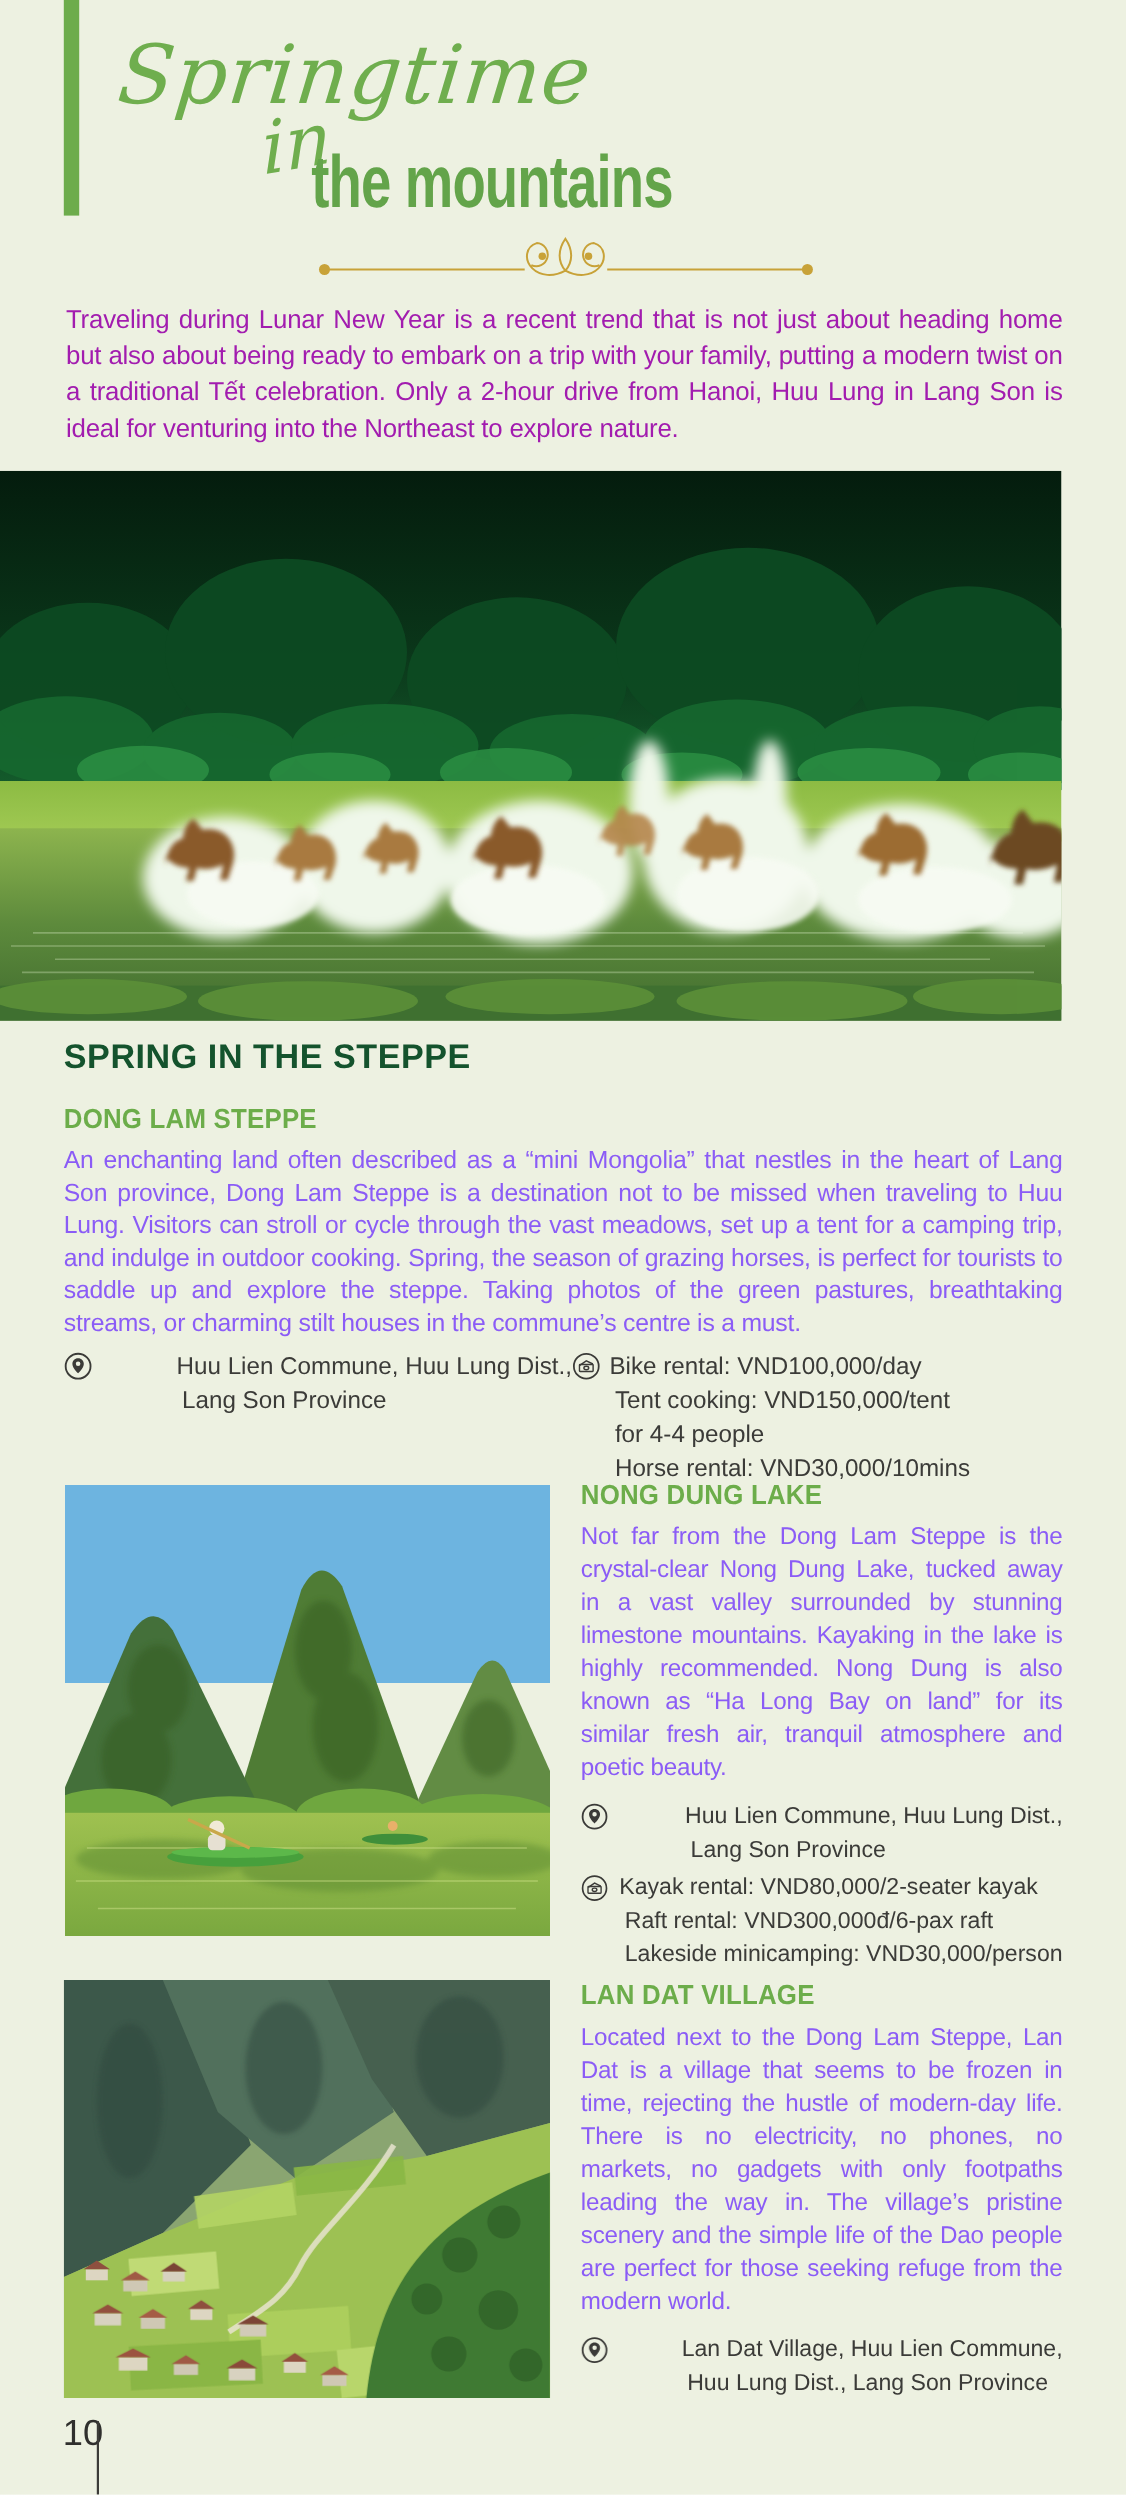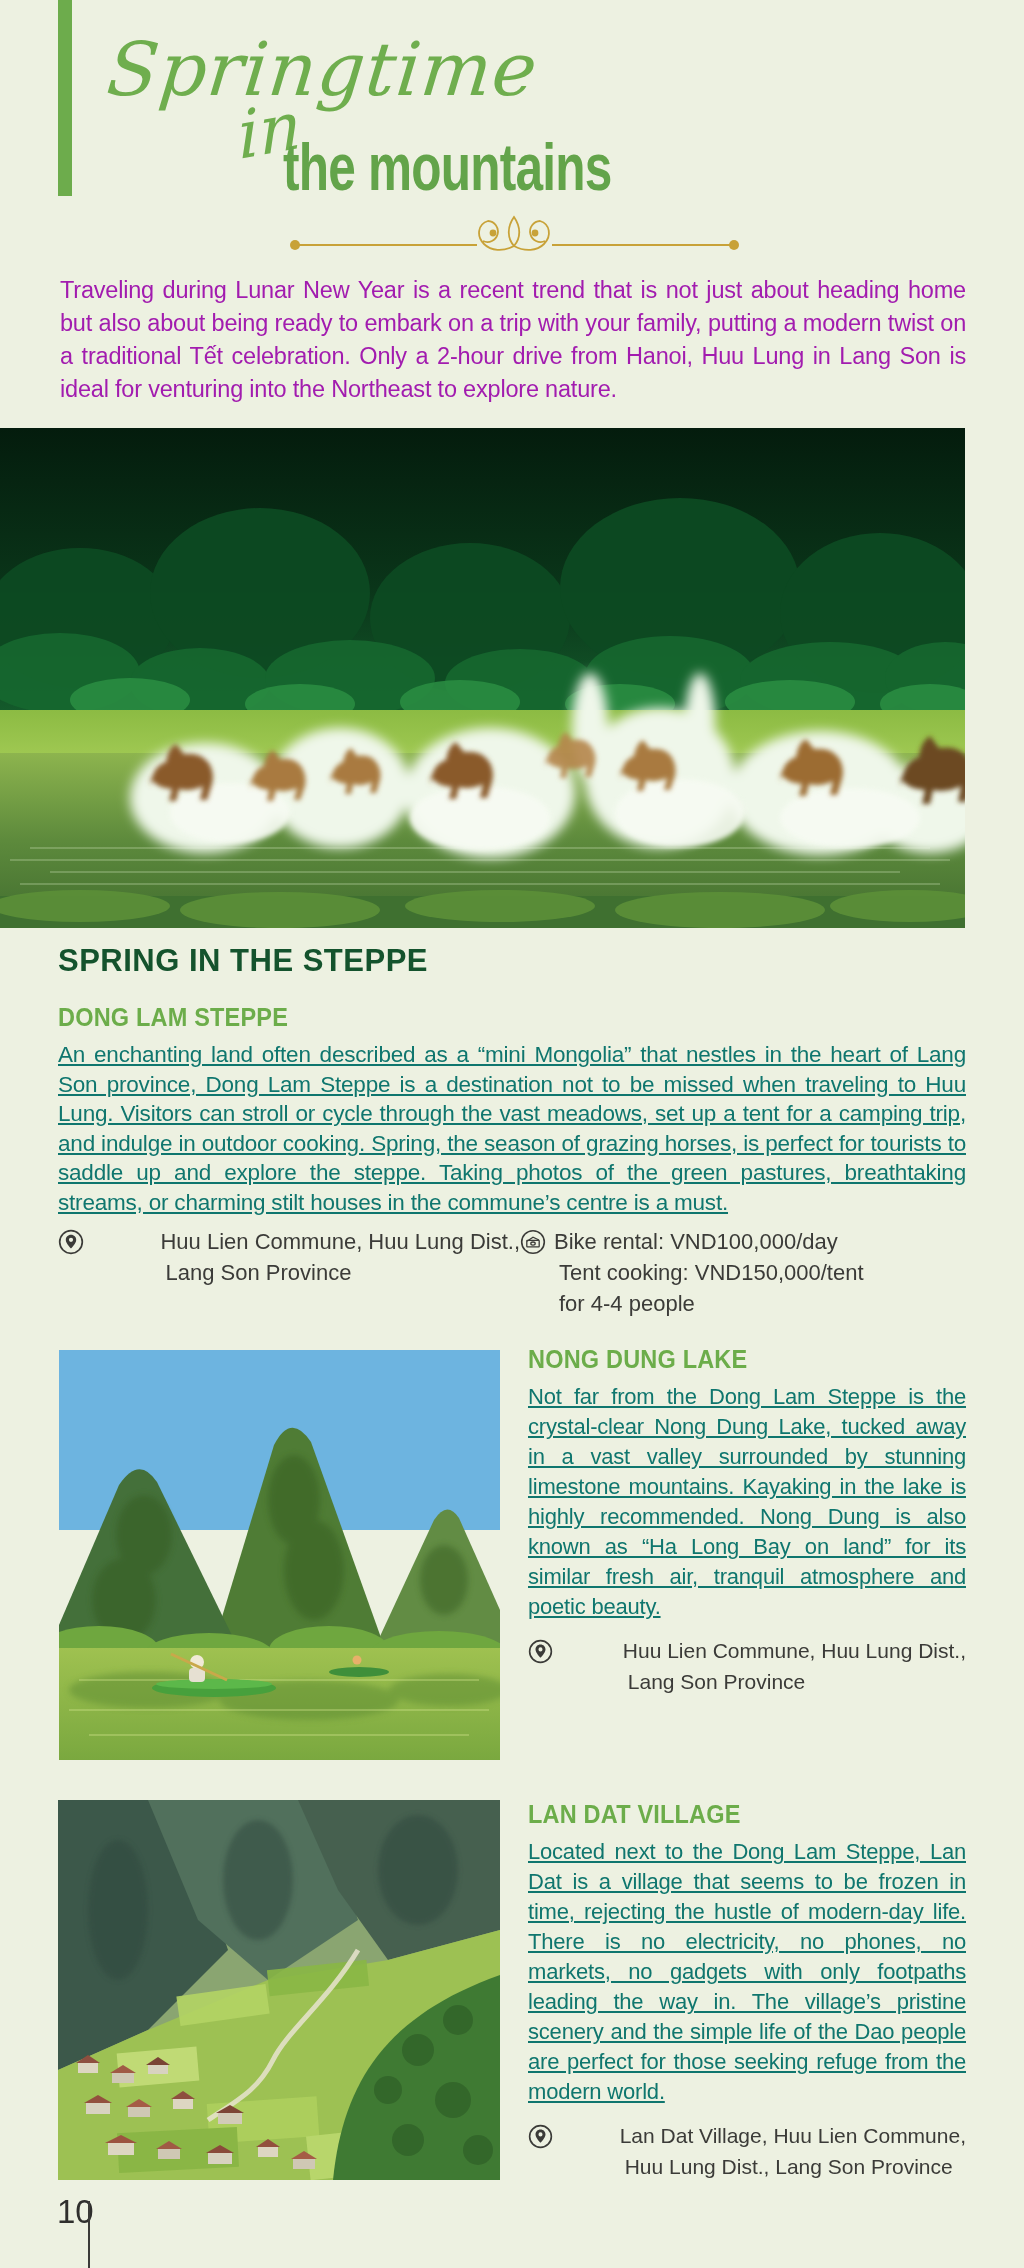--- a/index.html
+++ b/index.html
@@ -48,21 +48,21 @@
   .section-heading {
     position:absolute; left:58px; top:943px;
     font-size:31px; font-weight:bold; color:#14532d; letter-spacing:0.5px;
   }
   .sub-heading {
     font-size:25px; font-weight:bold; color:#6cad4a; letter-spacing:0.2px;
     transform:scale(0.94,1); transform-origin:left top; white-space:nowrap;
   }
   .sub-heading.abs { position:absolute; }
   .body-par {
-    color:#0f766e; text-align:justify; letter-spacing:-0.2px;text-decoration:underline;
+    color:#8b5cf6; text-align:justify; letter-spacing:-0.2px;
   }
   .par-donglam {
     position:absolute; left:58px; top:1040px; width:908px;
     font-size:22.5px; line-height:29.5px;
   }
   .col-right { position:absolute; left:528px; width:438px; }
   .col-nongdung { top:1345px; }
   .col-landat  { top:1800px; }
   .col-right .sub-heading { margin-bottom:8px; }
   .col-right .body-par { font-size:22px; line-height:30px; }
@@ -247,20 +247,21 @@
         <g stroke="#3b3b38" fill="none" stroke-width="1.3">
           <path d="M7 12.2 l6-4 6 2.8"></path>
           <rect x="6.8" y="11.4" width="12.4" height="6.4" rx="0.6"></rect>
           <ellipse cx="13" cy="14.6" rx="2.2" ry="1.6"></ellipse>
         </g>
       </svg>
       <div class="info-lines">
         <div>Bike rental: VND100,000/day</div>
         <div>Tent cooking: VND150,000/tent</div>
         <div>for 4-4 people</div>
+        <div>Horse rental: VND30,000/10mins</div>
       </div>
     </div>
   </div>
 
   <svg class="photo photo-lake" width="441" height="410" viewBox="0 0 441 410">
     <defs>
       <linearGradient id="lakewater" x1="0" y1="0" x2="0" y2="1">
         <stop offset="0" stop-color="#9fc150"></stop>
           <stop offset="1" stop-color="#7aa83f"></stop>
       </linearGradient>
@@ -315,20 +316,35 @@
       <div class="info-block">
         <svg class="icon" width="25" height="25" viewBox="0 0 26 26">
           <circle cx="13" cy="13" r="11.3" fill="none" stroke="#3b3b38" stroke-width="1.7"></circle>
           <path fill-rule="evenodd" fill="#3b3b38" d="M13 5.8 c-3.1 0-5.2 2.3-5.2 5.1 c0 3.6 5.2 8.5 5.2 8.5 s5.2-4.9 5.2-8.5 c0-2.8-2.1-5.1-5.2-5.1 z M13 12.9 a2.1 2.1 0 1 1 0-4.2 a2.1 2.1 0 0 1 0 4.2 z"></path>
         </svg>
         <div class="info-lines">
           <div>Huu Lien Commune, Huu Lung Dist.,</div>
           <div>Lang Son Province</div>
         </div>
       </div>
+      <div class="info-block">
+        <svg class="icon" width="25" height="25" viewBox="0 0 26 26">
+          <circle cx="13" cy="13" r="11.3" fill="none" stroke="#3b3b38" stroke-width="1.6"></circle>
+          <g stroke="#3b3b38" fill="none" stroke-width="1.3">
+            <path d="M7 12.2 l6-4 6 2.8"></path>
+            <rect x="6.8" y="11.4" width="12.4" height="6.4" rx="0.6"></rect>
+            <ellipse cx="13" cy="14.6" rx="2.2" ry="1.6"></ellipse>
+          </g>
+        </svg>
+        <div class="info-lines">
+          <div>Kayak rental: VND80,000/2-seater kayak</div>
+          <div>Raft rental: VND300,000đ/6-pax raft</div>
+          <div>Lakeside minicamping: VND30,000/person</div>
+        </div>
+      </div>
     </div>
   </div>
 
   <svg class="photo photo-village" width="442" height="380" viewBox="0 0 442 380">
     <defs>
       <filter id="vsoft" x="-30%" y="-30%" width="160%" height="160%">
           <feGaussianBlur stdDeviation="2.5"></feGaussianBlur>
         </filter>
     </defs>
     <rect width="442" height="380" fill="#8aa571"></rect>

